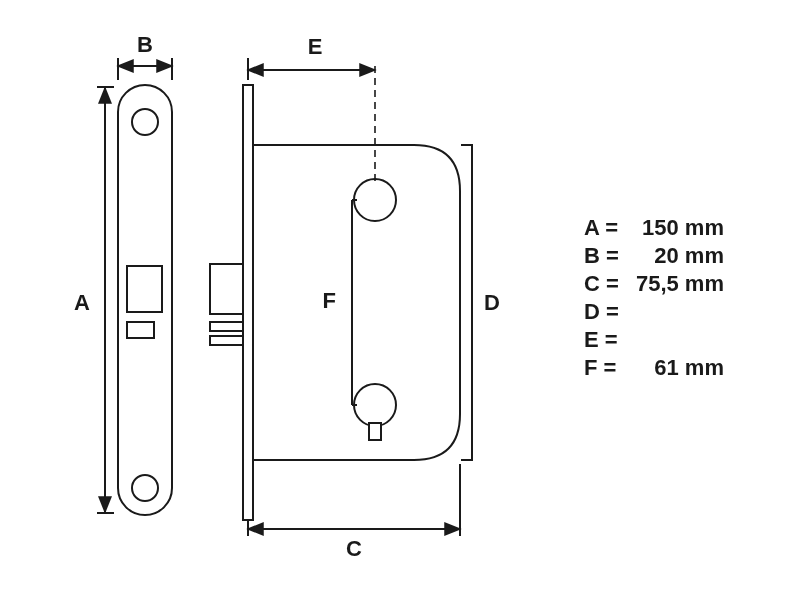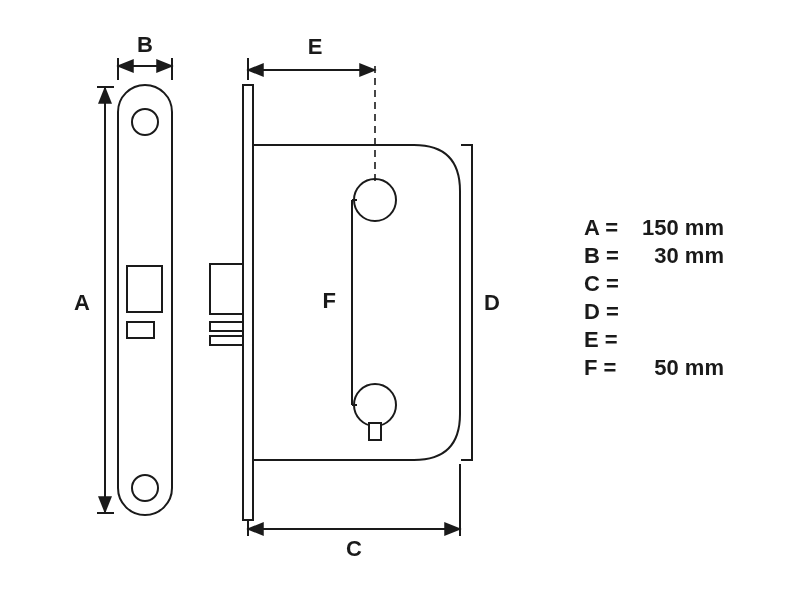--- a/index.html
+++ b/index.html
@@ -143,30 +143,31 @@
     </g>
   </svg>
 
   <div class="legend">
     <div class="legend-row">
       <span class="lk">A =</span>
       <span class="lv">150 mm</span>
     </div>
     <div class="legend-row">
       <span class="lk">B =</span>
-      <span class="lv">30 mm</span>
+      <span class="lv">20 mm</span>
     </div>
     <div class="legend-row">
       <span class="lk">C =</span>
+      <span class="lv">75,5 mm</span>
     </div>
     <div class="legend-row">
       <span class="lk">D =</span>
     </div>
     <div class="legend-row">
       <span class="lk">E =</span>
     </div>
     <div class="legend-row">
       <span class="lk">F =</span>
-      <span class="lv">50 mm</span>
+      <span class="lv">61 mm</span>
     </div>
   </div>
 
 </div>
 
 </body></html>

